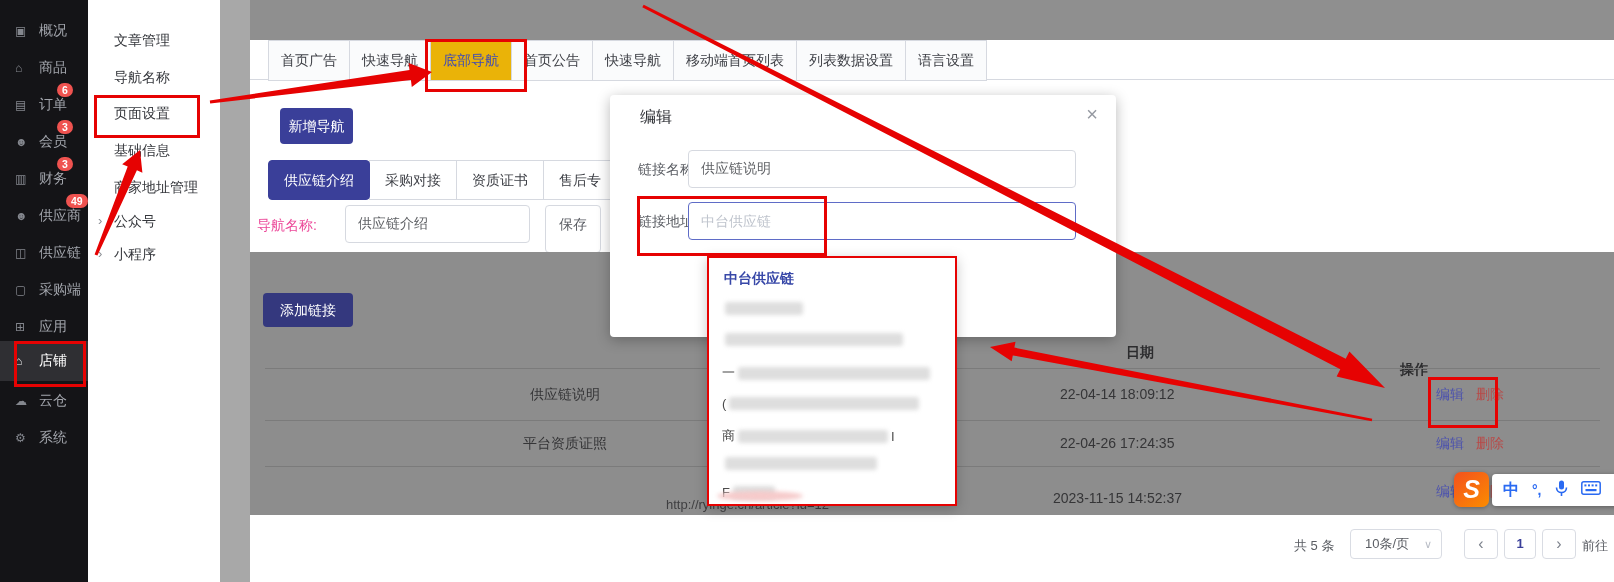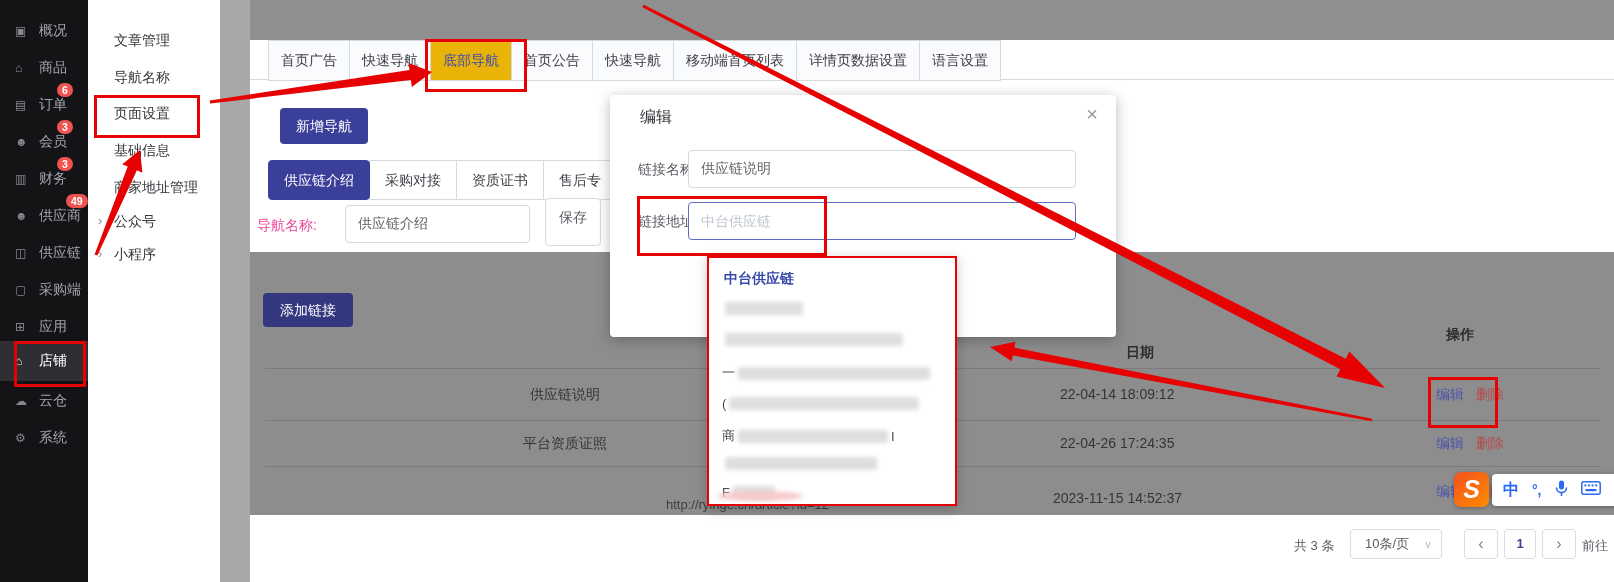--- a/index.html
+++ b/index.html
@@ -165,63 +165,63 @@
   <div class="abs card"></div>
   <div class="abs tabline"></div>
 
   <div class="abs tabs">
     <div class="tab">首页广告</div>
     <div class="tab">快速导航</div>
     <div class="tab active">底部导航</div>
     <div class="tab">首页公告</div>
     <div class="tab">快速导航</div>
     <div class="tab">移动端首页列表</div>
-    <div class="tab">详情页数据设置</div>
+    <div class="tab">列表数据设置</div>
     <div class="tab">语言设置</div>
   </div>
 
-  <div class="abs btn-primary" style="left:280px;top:108px;width:88px;height:36px;line-height:36px">新增导航</div>
+  <div class="abs btn-primary" style="left:280px;top:108px;width:73px;height:36px;line-height:36px">新增导航</div>
 
   <div class="abs subtabs">
     <div class="stab active">供应链介绍</div>
     <div class="stab">采购对接</div>
     <div class="stab">资质证书</div>
     <div class="stab">售后专</div>
   </div>
 
   <div class="abs field-label" style="left:257px;top:217px">导航名称:</div>
   <input class="abs tinput" style="left: 345px; top: 205px; width: 185px; height: 38px;" value="供应链介绍">
-  <div class="abs btn-plain" style="left:545px;top:198px;width:56px;height:48px;line-height:36px">保存</div>
+  <div class="abs btn-plain" style="left:545px;top:205px;width:56px;height:48px;line-height:36px">保存</div>
 
   <div class="abs maskzone"></div>
   <div class="abs btn-primary" style="left:263px;top:293px;width:90px;height:34px;line-height:34px;background:#34387e">添加链接</div>
 
   <div class="thc" style="left:1060px;top:344px;width:160px;text-align:center">日期</div>
-  <div class="thc" style="left:1400px;top:326px;width:120px;text-align:center">操作</div>
+  <div class="thc" style="left:1400px;top:361px;width:120px;text-align:left">操作</div>
   <div class="sep" style="top:368px"></div>
   <div class="sep" style="top:420px"></div>
   <div class="sep" style="top:466px"></div>
 
   <div class="tcell" style="left:265px;top:386px;width:600px;text-align:center">供应链说明</div>
   <div class="tcell" style="left:1060px;top:386px">22-04-14 18:09:12</div>
   <div class="oplink op-edit" style="left:1436px;top:386px">编辑</div>
   <div class="oplink op-del" style="left:1476px;top:386px">删除</div>
 
   <div class="tcell" style="left:265px;top:435px;width:600px;text-align:center">平台资质证照</div>
   <div class="tcell" style="left:1060px;top:435px">22-04-26 17:24:35</div>
   <div class="oplink op-edit" style="left:1436px;top:435px">编辑</div>
   <div class="oplink op-del" style="left:1476px;top:435px">删除</div>
 
   <div class="tcell" style="left:666px;top:497px;font-size:13px;color:#3f3f41">http://ryinge.cn/article?id=12</div>
   <div class="tcell" style="left:1053px;top:490px">2023-11-15 14:52:37</div>
   <div class="oplink op-edit" style="left:1436px;top:483px">编辑</div>
   <div class="oplink op-del" style="left:1476px;top:483px">删除</div>
 
   <div class="abs botband"></div>
-  <div class="pgtext" style="left:1294px;top:537px">共 3 条</div>
+  <div class="pgtext" style="left:1294px;top:537px">共 5 条</div>
   <div class="pgbox" style="left:1350px;top:529px;width:92px;text-align:left;padding-left:14px"><span>10条/页</span>
        <span style="position:absolute;right:9px;color:#b9bdc6;font-size:11px">∨</span></div>
   <div class="pgbox" style="left:1464px;top:529px;width:34px;color:#7d828c;font-size:16px">‹</div>
   <div class="pgbox" style="left:1504px;top:529px;width:32px;color:#3a3f99;font-weight:bold">1</div>
   <div class="pgbox" style="left:1542px;top:529px;width:34px;color:#7d828c;font-size:16px">›</div>
   <div class="pgtext" style="left:1582px;top:537px">前往</div>
 
   <div class="abs modal">
     <div class="mtitle">编辑</div>
     <div class="mclose">×</div>

